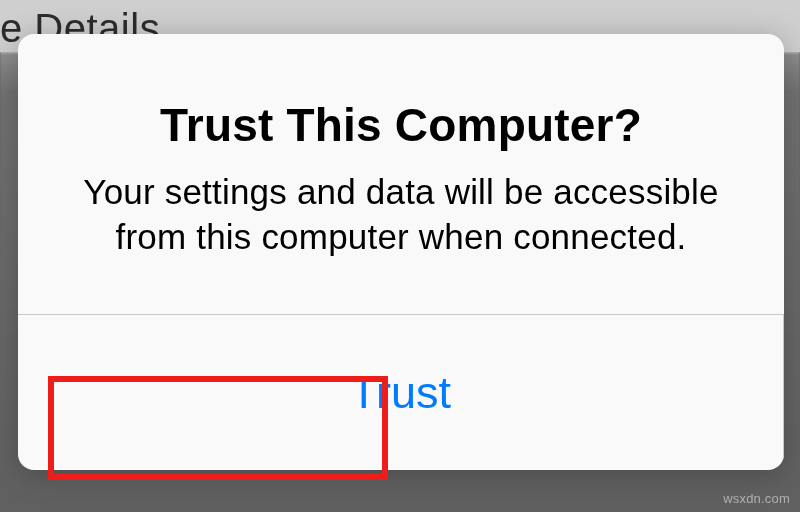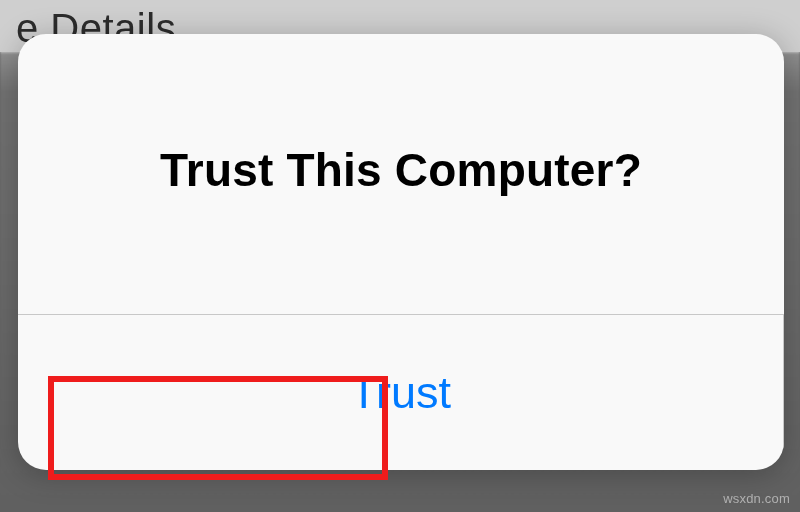--- a/index.html
+++ b/index.html
@@ -30,30 +30,29 @@
       background: #cfcfcf;
     }
     .bg-details {
       position: absolute;
       top: 6px;
       left: 0;
       font-size: 40px;
       color: #2c2c2c;
       letter-spacing: 0.5px;
       white-space: nowrap;
-      margin-left: 16px;
     }
     .dialog {
       position: absolute;
       top: 34px;
       left: 18px;
       right: 16px;
       height: 436px;
       background: #f9f9f9;
-      border-radius: 28px;
+      border-radius: 16px;
       box-shadow: 0 4px 30px rgba(0,0,0,0.25);
       display: flex;
       flex-direction: column;
       overflow: hidden;
     }
     .dialog-content {
       flex: 1;
       display: flex;
       flex-direction: column;
       align-items: center;
@@ -122,20 +121,21 @@
 </head>
 <body>
 
 <div class="background-blur"></div>
 <div class="header-strip"></div>
 <div class="bg-details">e Details</div>
 
 <div class="dialog">
   <div class="dialog-content">
     <div class="dialog-title">Trust This Computer?</div>
+    <div class="dialog-message">Your settings and data will be accessible from this computer when connected.</div>
   </div>
   <div class="dialog-buttons">
     <div class="dialog-button trust">
       <span>Trust</span>
     </div>
   </div>
 </div>
 
 <div class="highlight-box"></div>
 

